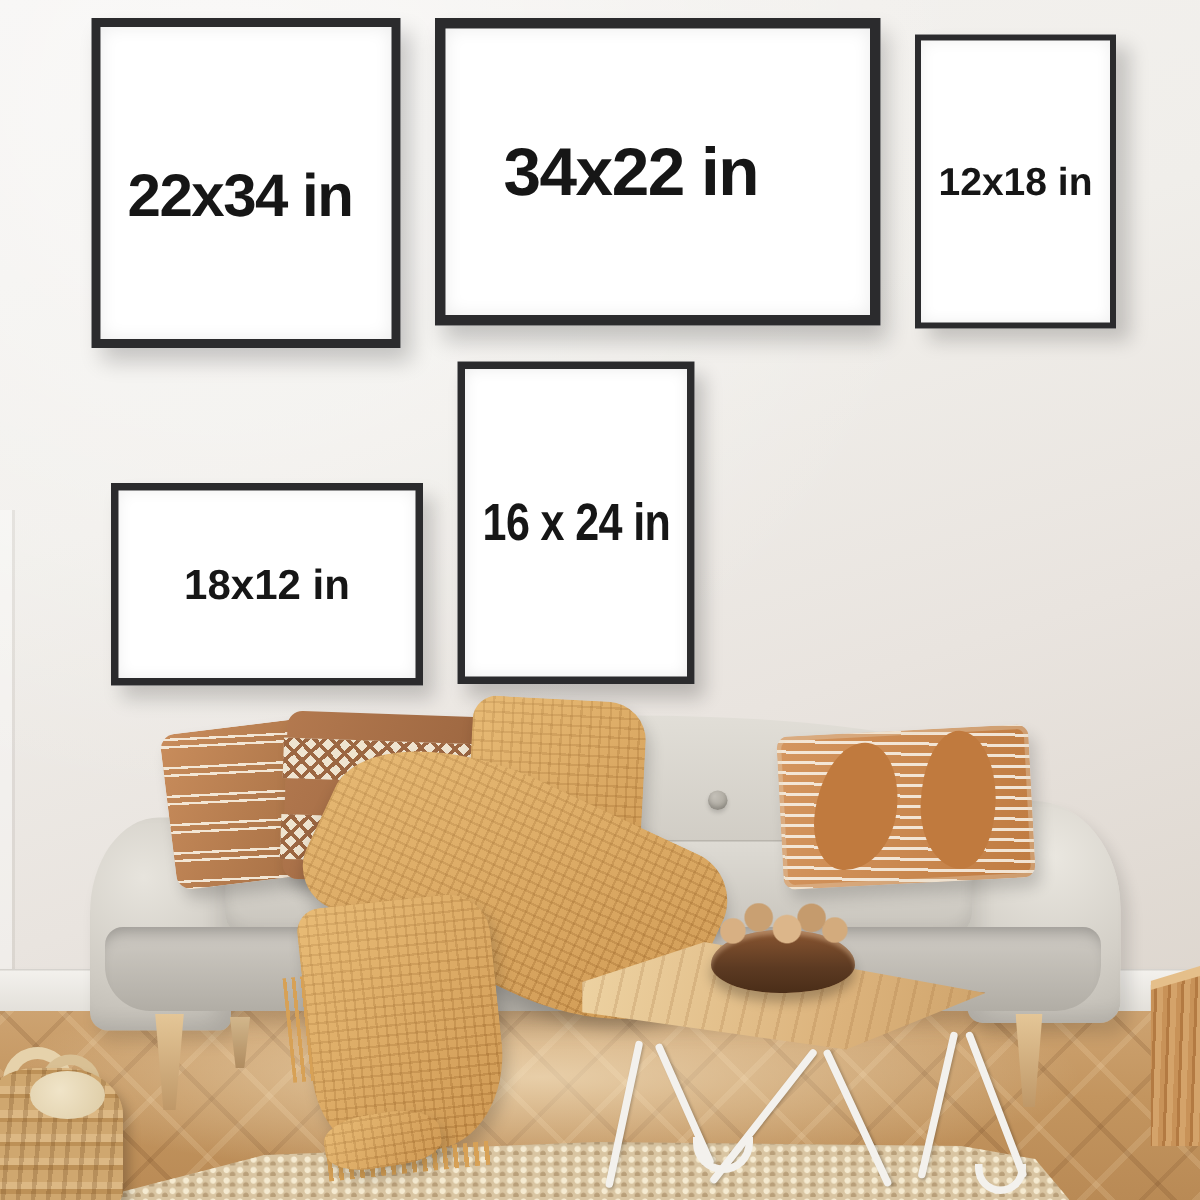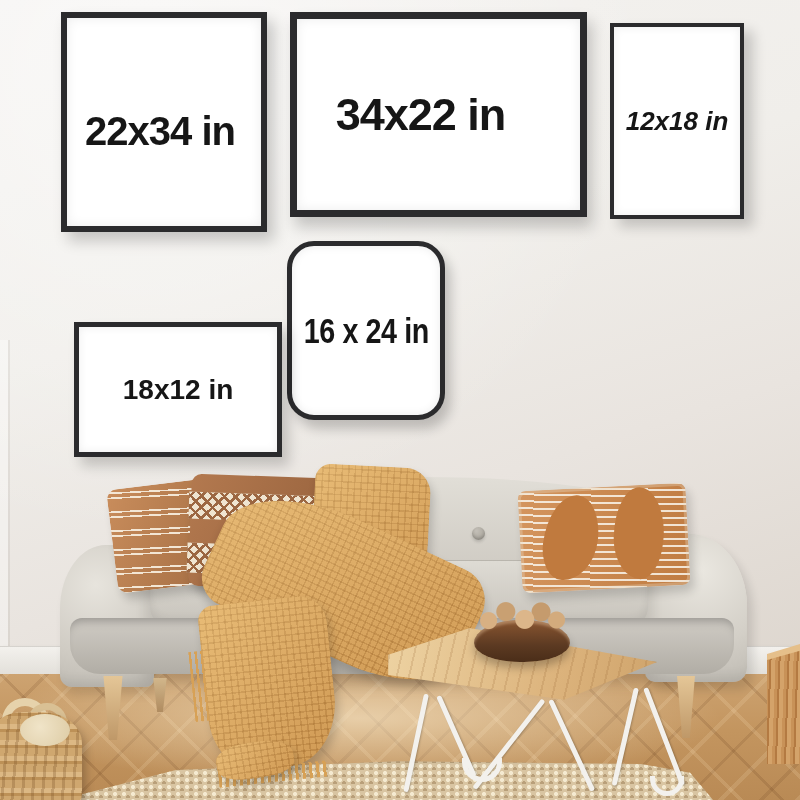--- a/index.html
+++ b/index.html
@@ -21,23 +21,23 @@
   .frame .lab{position:static;color:var(--text,#161616);font-weight:700;letter-spacing:-1px;white-space:pre;}
   .cond .lab{transform:scaleX(.82);letter-spacing:-.5px;}
   .f1{left:61px;top:12px;width:206px;height:220px;border-width:6px;
       box-shadow:7px 9px 14px rgba(0,0,0,.20), inset 0 0 12px rgba(0,0,0,.08);}
   .f1 .lab{font-size:40px;transform:translate(-4px,9px);}
   .f2{left:290px;top:12px;width:297px;height:205px;border-width:7px;
       box-shadow:5px 10px 14px rgba(0,0,0,.20), inset 0 0 12px rgba(0,0,0,.08);}
   .f2 .lab{font-size:45px;transform:translateX(-18px);}
   .f3{left:610px;top:23px;width:134px;height:196px;border-width:4px;
       box-shadow:9px 8px 12px rgba(0,0,0,.18), inset 0 0 10px rgba(0,0,0,.07);}
-  .f3 .lab{font-size:26px;letter-spacing:0;font-style:italic;}
-  .f4{left:287px;top:241px;width:158px;height:179px;border-width:5px;
-      box-shadow:6px 9px 12px rgba(0,0,0,.20), inset 0 0 10px rgba(0,0,0,.08);border-radius:27px;}
+  .f3 .lab{font-size:26px;letter-spacing:0;}
+  .f4{left:305px;top:241px;width:158px;height:215px;border-width:5px;
+      box-shadow:6px 9px 12px rgba(0,0,0,.20), inset 0 0 10px rgba(0,0,0,.08);}
   .f4 .lab{font-size:35px;}
   .f5{left:481px;top:244px;width:225px;height:150px;border-width:4px;
       box-shadow:-7px 10px 12px rgba(0,0,0,.16), inset 0 0 10px rgba(0,0,0,.08);}
   .f5 .lab{font-size:33px;}
   .f6{left:74px;top:322px;width:208px;height:135px;border-width:5px;
       box-shadow:7px 9px 12px rgba(0,0,0,.18), inset 0 0 10px rgba(0,0,0,.07);}
   .f6 .lab{font-size:28px;letter-spacing:0;}
 
   
   .baseboard{left:0;top:646px;width:800px;height:30px;

